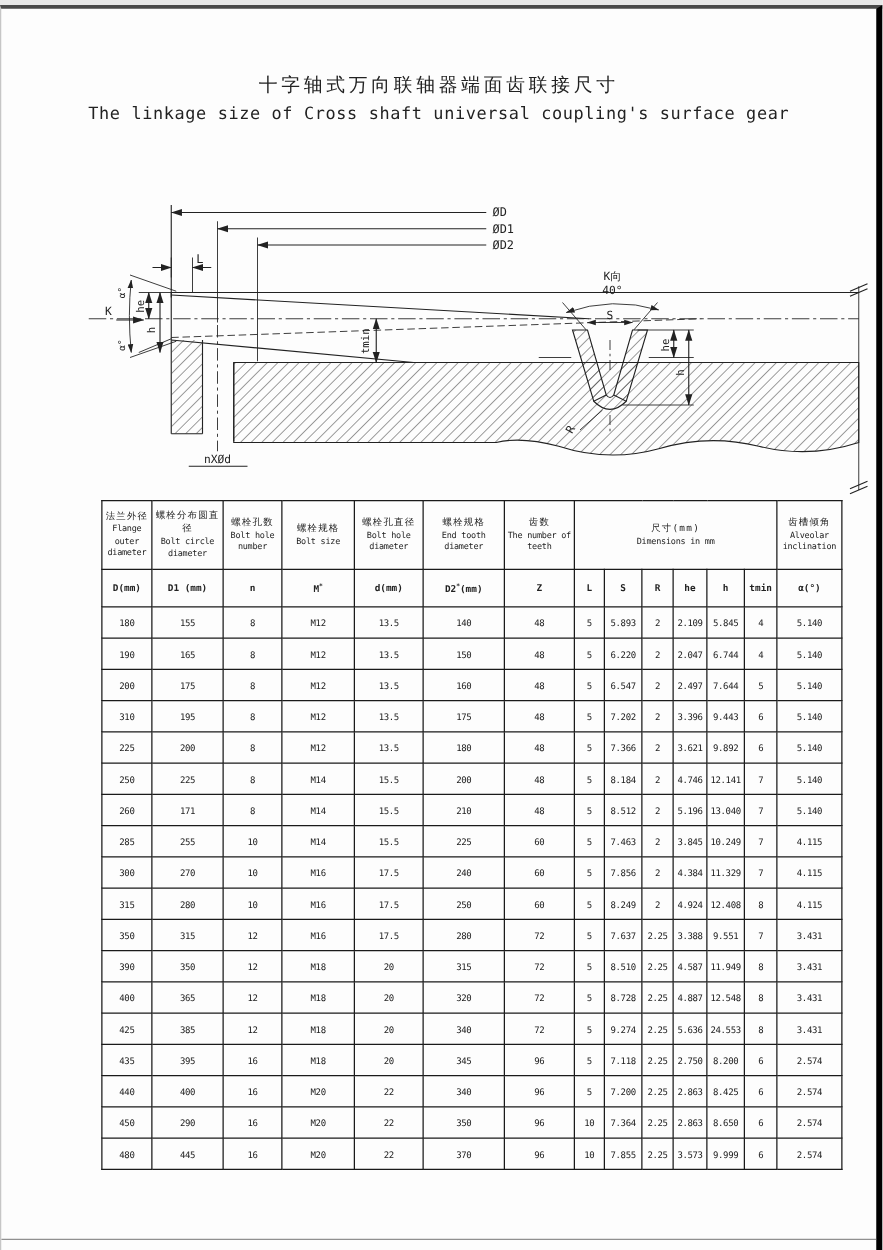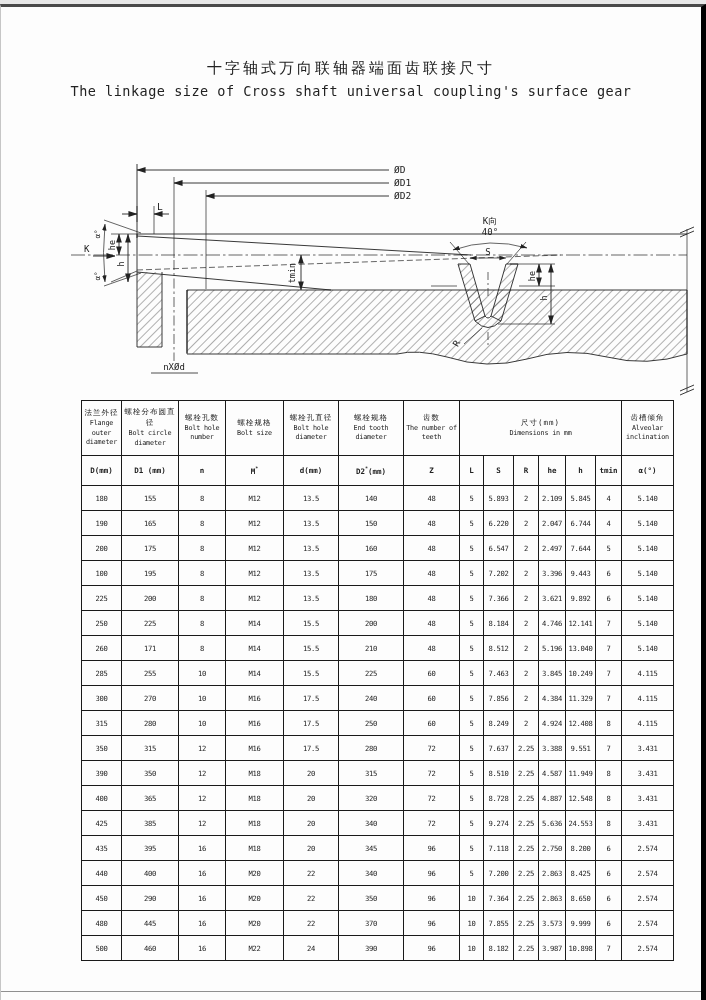--- a/index.html
+++ b/index.html
@@ -265,21 +265,21 @@
           <td>48</td>
           <td>5</td>
           <td>6.547</td>
           <td>2</td>
           <td>2.497</td>
           <td>7.644</td>
           <td>5</td>
           <td>5.140</td>
         </tr>
         <tr>
-          <td>100</td>
+          <td>310</td>
           <td>195</td>
           <td>8</td>
           <td>M12</td>
           <td>13.5</td>
           <td>175</td>
           <td>48</td>
           <td>5</td>
           <td>7.202</td>
           <td>2</td>
           <td>3.396</td>
@@ -504,33 +504,17 @@
           <td>370</td>
           <td>96</td>
           <td>10</td>
           <td>7.855</td>
           <td>2.25</td>
           <td>3.573</td>
           <td>9.999</td>
           <td>6</td>
           <td>2.574</td>
         </tr>
-        <tr>
-          <td>500</td>
-          <td>460</td>
-          <td>16</td>
-          <td>M22</td>
-          <td>24</td>
-          <td>390</td>
-          <td>96</td>
-          <td>10</td>
-          <td>8.182</td>
-          <td>2.25</td>
-          <td>3.987</td>
-          <td>10.898</td>
-          <td>7</td>
-          <td>2.574</td>
-        </tr>
       </tbody>
   </table>
 
   <div class="bottom-line"></div>
 </div>
 
 </body></html>

